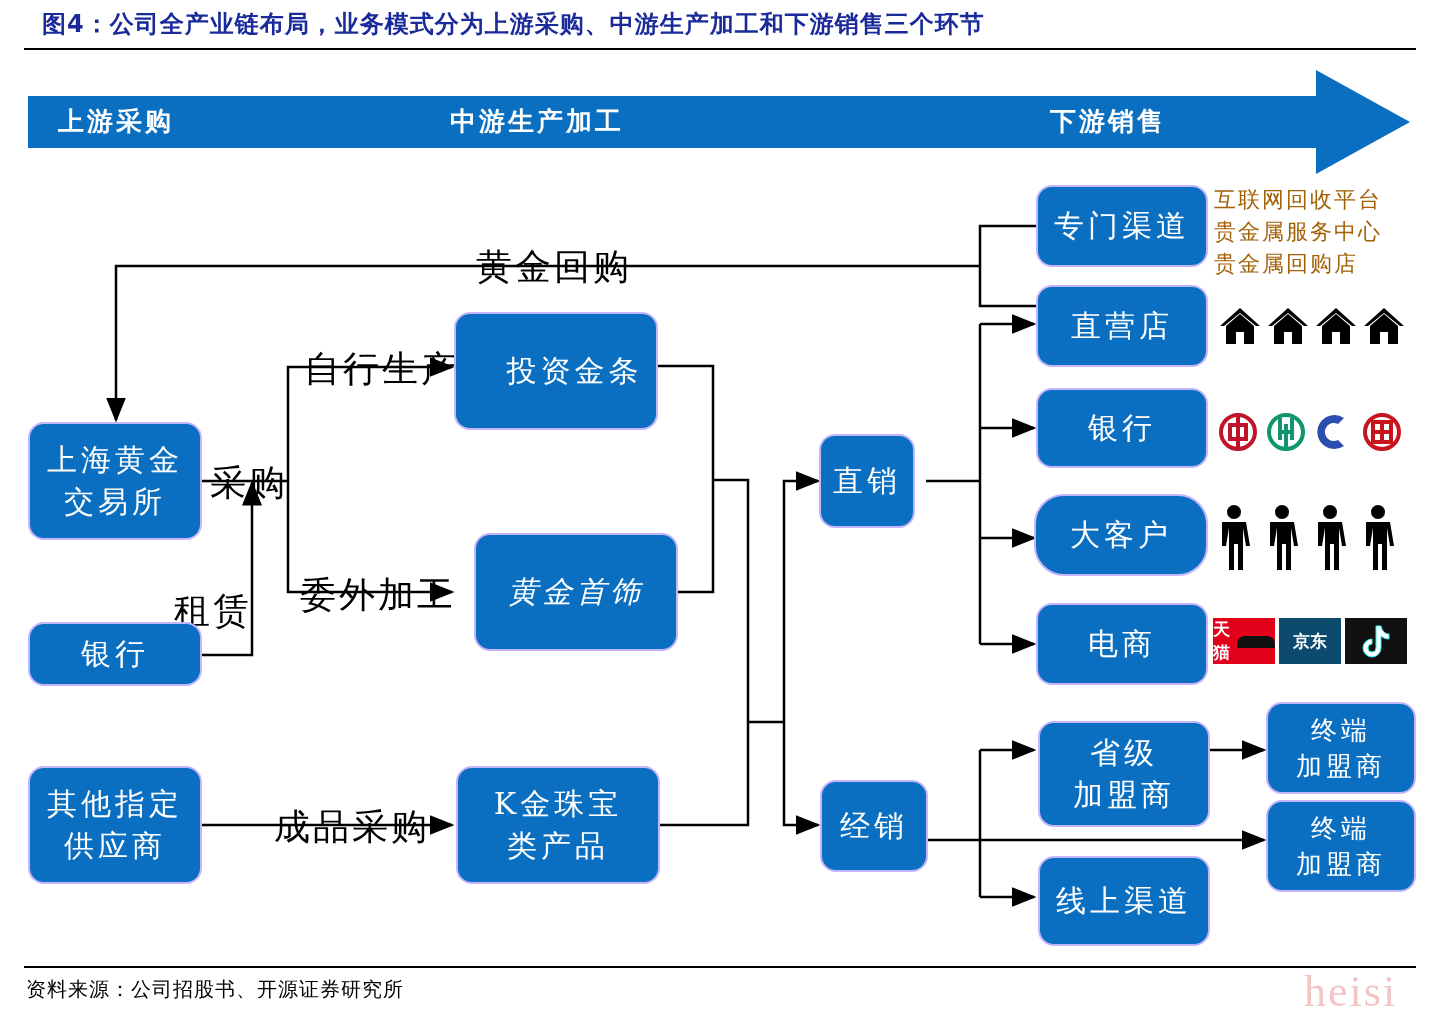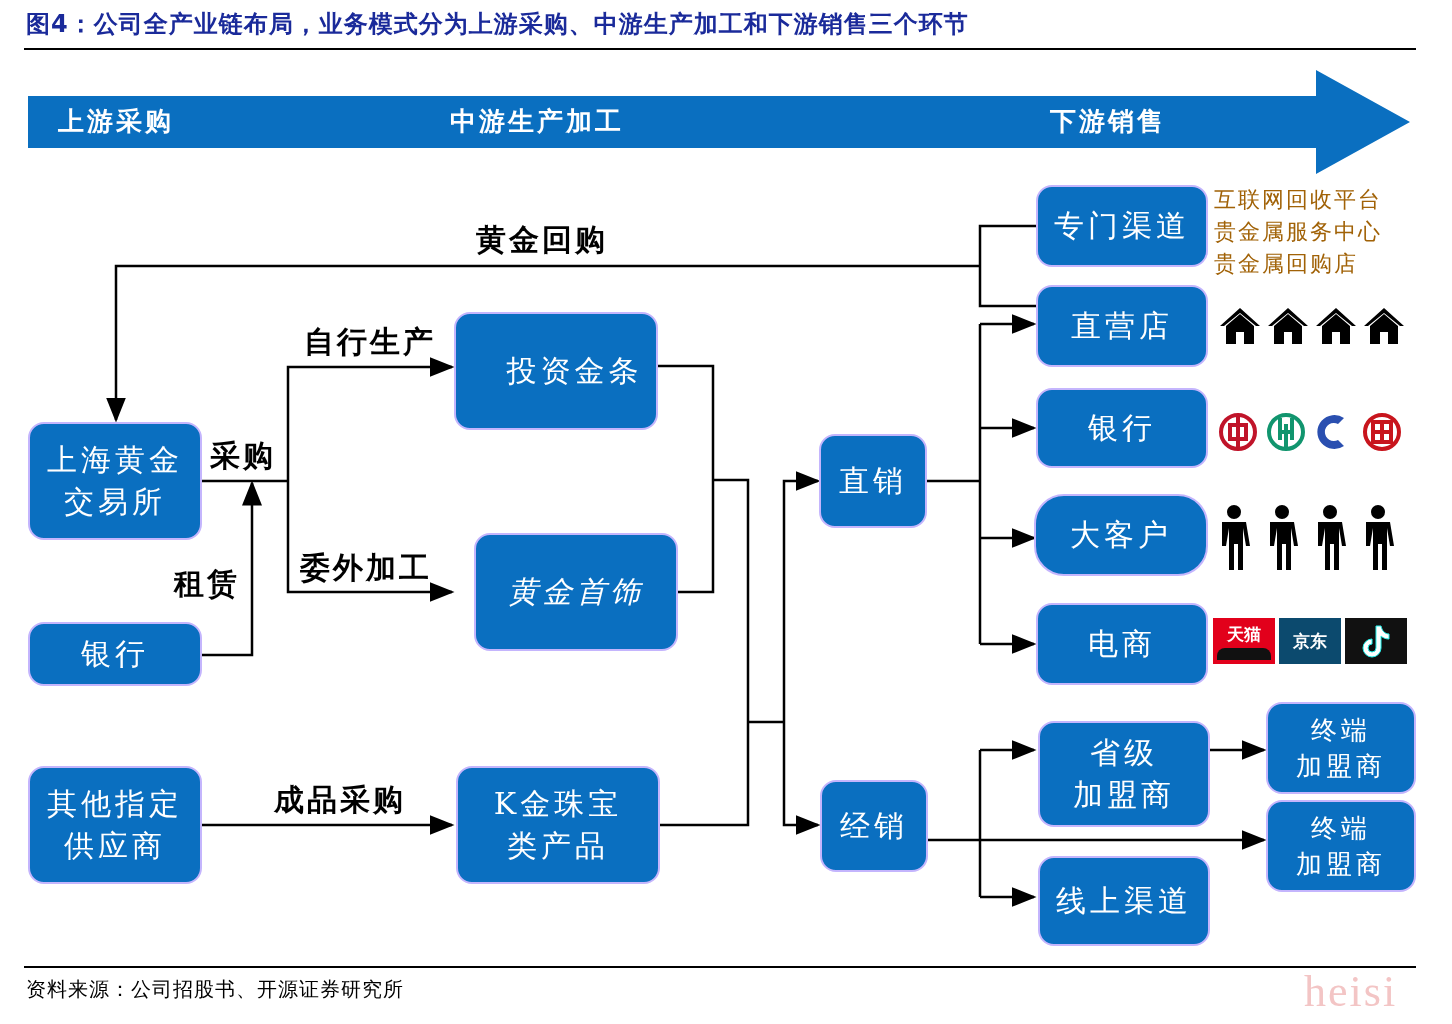--- a/index.html
+++ b/index.html
@@ -1,26 +1,26 @@
 <!DOCTYPE html>
 <html><head>
 <meta charset="utf-8">
 <style>
   html, body { margin:0; padding:0; background:#ffffff; }
   body { width:1452px; height:1024px; position:relative; overflow:hidden;
          font-family:"DejaVu Serif", serif; }
-  .title { position:absolute; left:26px; top:8px; font-size:24px; font-weight:bold;
+  .title { position:absolute; left:42px; top:8px; font-size:24px; font-weight:bold;
            color:#1a2a9a; font-family:"DejaVu Sans", sans-serif; letter-spacing:1px; }
   .rule { position:absolute; left:24px; width:1392px; background:#000; }
   .box { position:absolute; background:#0a6fc0; border:2px solid #c4b5fd; border-radius:16px;
          color:#ffffff; display:flex; align-items:center; justify-content:center; text-align:center;
          font-size:30px; line-height:1.4; letter-spacing:4px; box-sizing:border-box; white-space:pre-line; }
   .box.sm { font-size:26px; }
-  .lbl { position:absolute; font-size:30px; font-weight:bold; color:#000; letter-spacing:3px;
-         font-family:"DejaVu Serif", serif; white-space:nowrap; }
+  .lbl { position:absolute; font-size:36px; font-weight:normal; color:#000; letter-spacing:3px;
+         font-family:"DejaVu Serif", serif; white-space:nowrap;margin-top:23px; }
   .stage { position:absolute; top:104px; font-size:26px; font-weight:bold; color:#fff; letter-spacing:3px;
            font-family:"DejaVu Sans", sans-serif; }
   svg.lines { position:absolute; left:0; top:0; }
   .note { position:absolute; left:1214px; top:184px; font-size:22px; line-height:32px; color:#a16207; letter-spacing:2px; }
   .icons { position:absolute; display:flex; }
   .source { position:absolute; left:26px; top:976px; font-size:20px; color:#000; letter-spacing:1px; }
   .watermark { position:absolute; left:1304px; top:966px; font-size:44px; color:#f3c5c5;
                font-family:"Liberation Serif", serif; letter-spacing:2px; }
   .logo-box { width:62px; height:46px; margin-right:4px; display:flex; align-items:center; justify-content:center;
               font-size:17px; font-weight:bold; color:#fff; font-family:"DejaVu Sans", sans-serif; }
@@ -84,21 +84,21 @@
 
 <div class="box" style="left:28px;top:422px;width:174px;height:118px;">上海黄金
 交易所</div>
 <div class="box" style="left:28px;top:622px;width:174px;height:64px;">银行</div>
 <div class="box" style="left:28px;top:766px;width:174px;height:118px;">其他指定
 供应商</div>
 <div class="box" style="left:454px;top:312px;width:204px;height:118px;padding-left:37px;">投资金条</div>
 <div class="box" style="left:474px;top:533px;width:204px;height:118px;font-style:italic;">黄金首饰</div>
 <div class="box" style="left:456px;top:766px;width:204px;height:118px;">K金珠宝
 类产品</div>
-<div class="box" style="left:819px;top:434px;width:108px;height:94px;">直销</div>
+<div class="box" style="left:819px;top:434px;width:96px;height:94px;">直销</div>
 <div class="box" style="left:820px;top:780px;width:108px;height:92px;">经销</div>
 <div class="box" style="left:1036px;top:185px;width:172px;height:82px;">专门渠道</div>
 <div class="box" style="left:1036px;top:285px;width:172px;height:82px;">直营店</div>
 <div class="box" style="left:1036px;top:388px;width:172px;height:80px;">银行</div>
 <div class="box" style="left:1034px;top:494px;width:174px;height:82px;border-radius:30px;">大客户</div>
 <div class="box" style="left:1036px;top:603px;width:172px;height:82px;">电商</div>
 <div class="box" style="left:1038px;top:721px;width:172px;height:106px;">省级
 加盟商</div>
 <div class="box sm" style="left:1266px;top:702px;width:150px;height:92px;">终端
 加盟商</div>
@@ -179,21 +179,21 @@
         </g>
       <g transform="translate(144,0)">
           <circle cx="18" cy="8" r="7"></circle>
           <path d="M6,18 h24 l4,24 h-4 l-3,-18 v42 h-5 v-26 h-4 v26 h-5 v-42 l-3,18 h-4z"></path>
         </g>
     </g>
   </svg>
 </div>
 
 <div class="icons" style="left:1213px;top:618px;">
-  <div class="logo-box" style="background:#e2001b;flex-direction:column;">
+  <div class="logo-box" style="background:#e2001b;flex-direction:row;">
     <span>天猫</span>
     <span style="display:block;width:54px;height:12px;background:#111;border-radius:8px 8px 0 0;margin-top:2px;"></span>
   </div>
   <div class="logo-box" style="background:#0c4a6e;">
     <span>京东</span>
   </div>
   <div class="logo-box" style="background:#111;">
     <svg width="30" height="34" viewBox="0 0 30 34">
       <path d="M15,2 h5 c1,5 4,8 8,8 v5 c-3,0 -6,-1 -8,-3 v12 a9,9 0 1,1 -9,-9 v5 a4,4 0 1,0 4,4z" fill="#fff" stroke="#25f4ee" stroke-width="1"></path>
     </svg>

